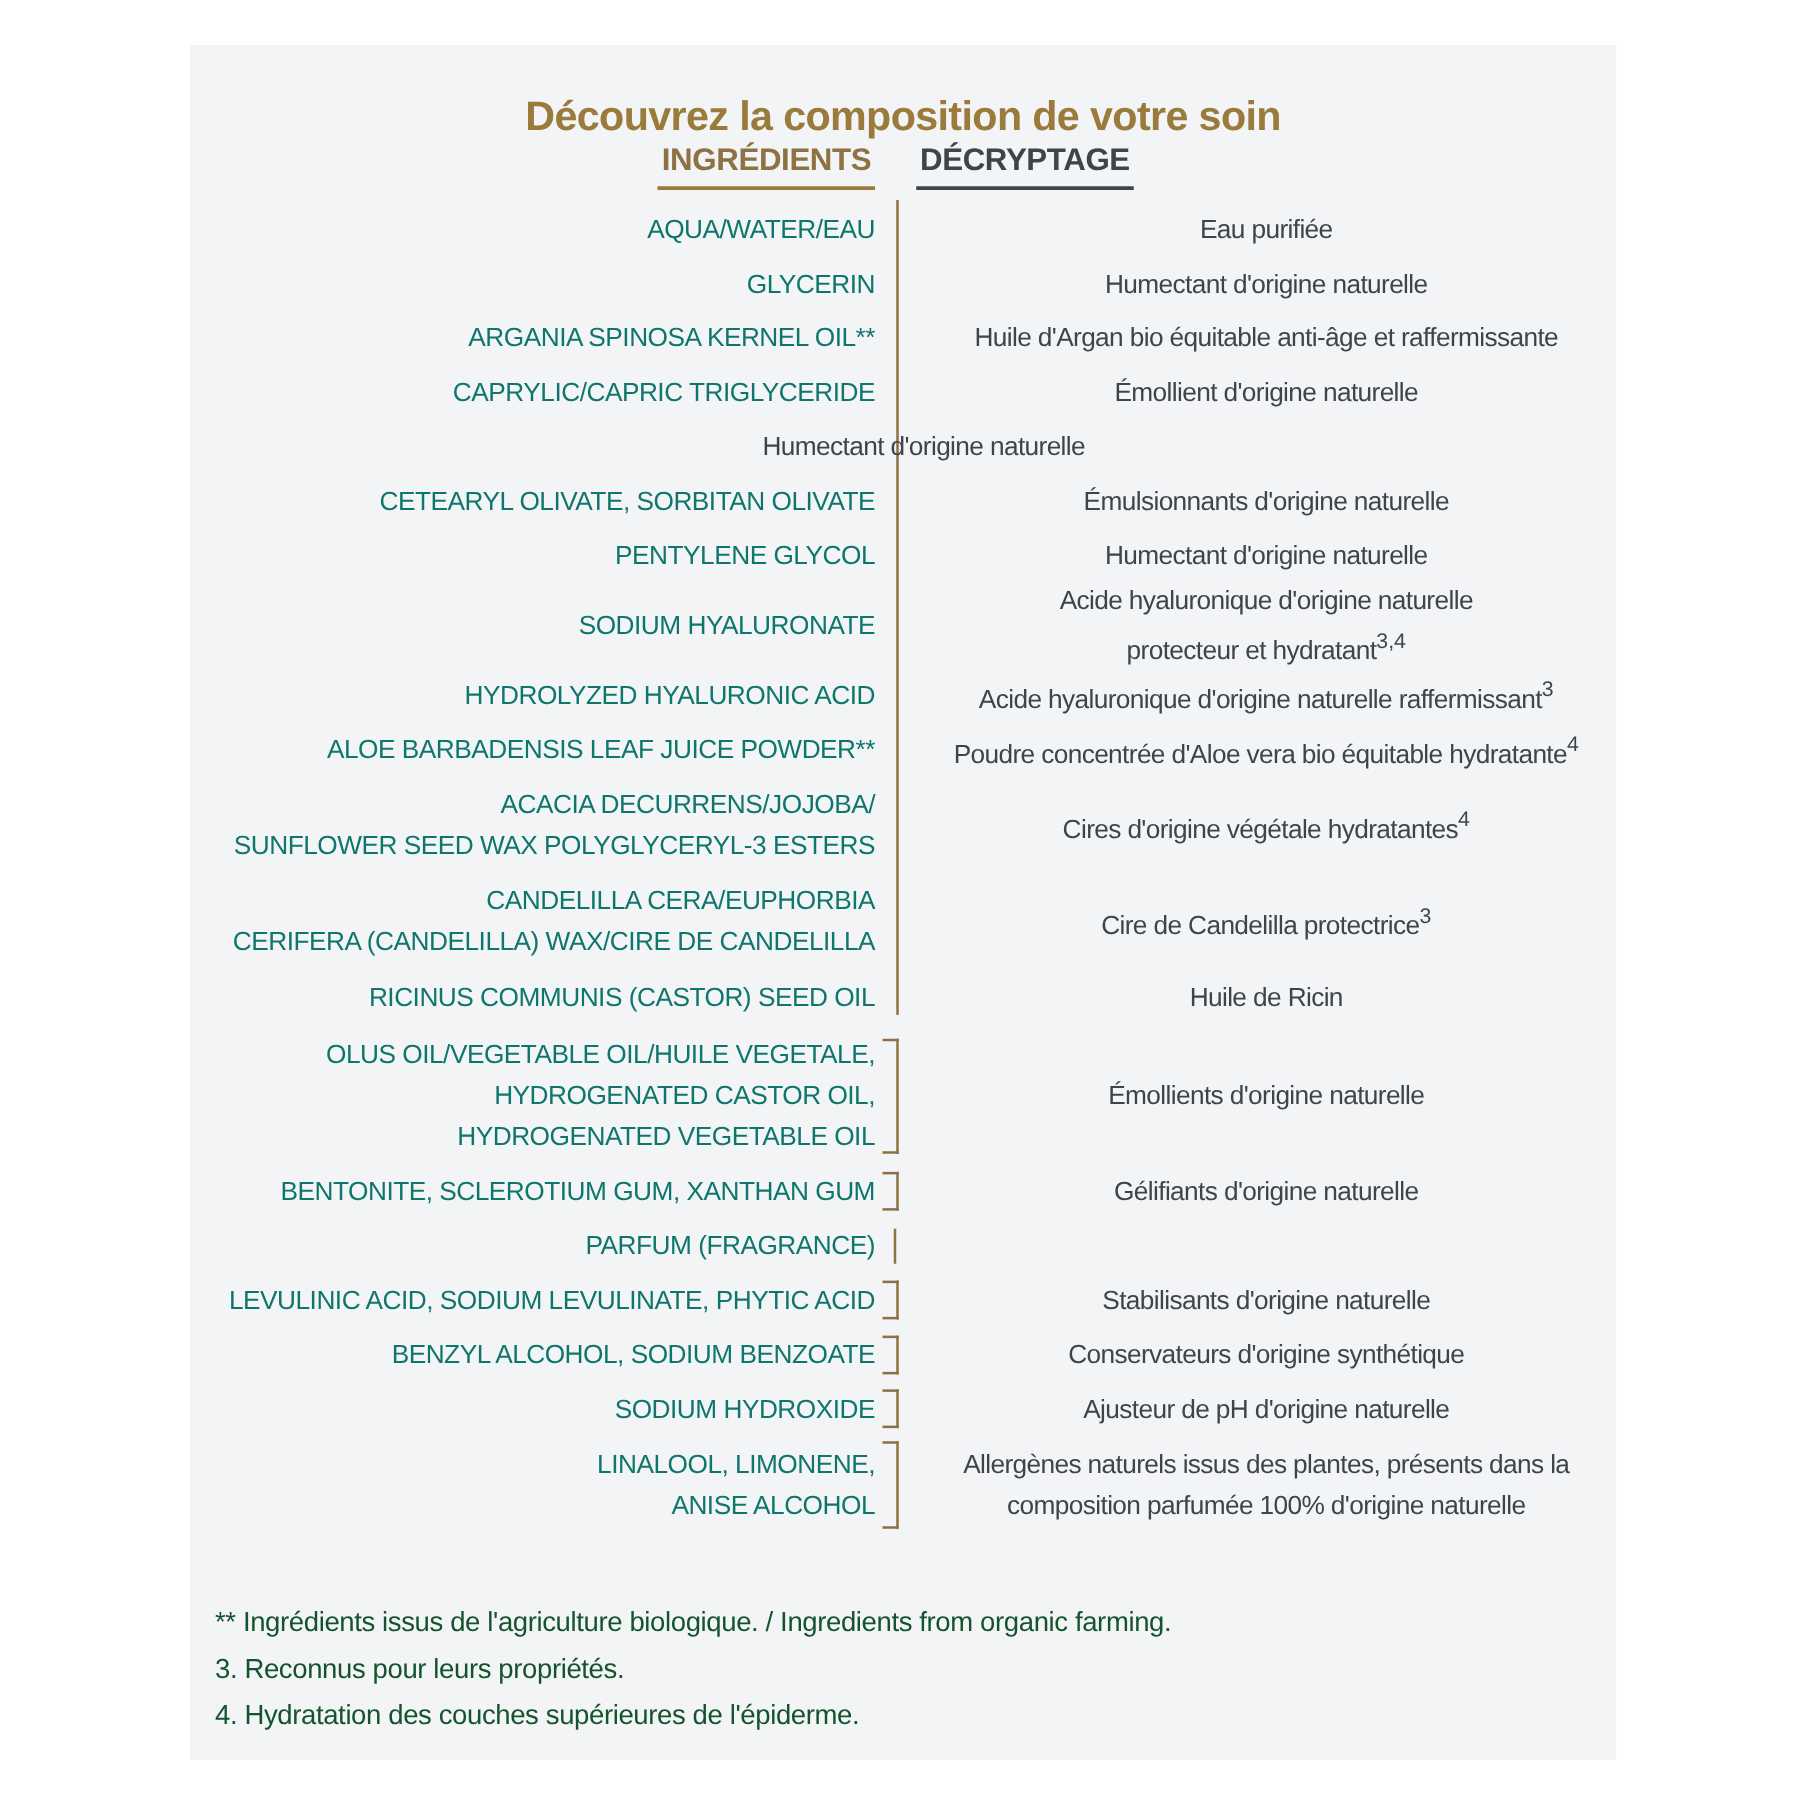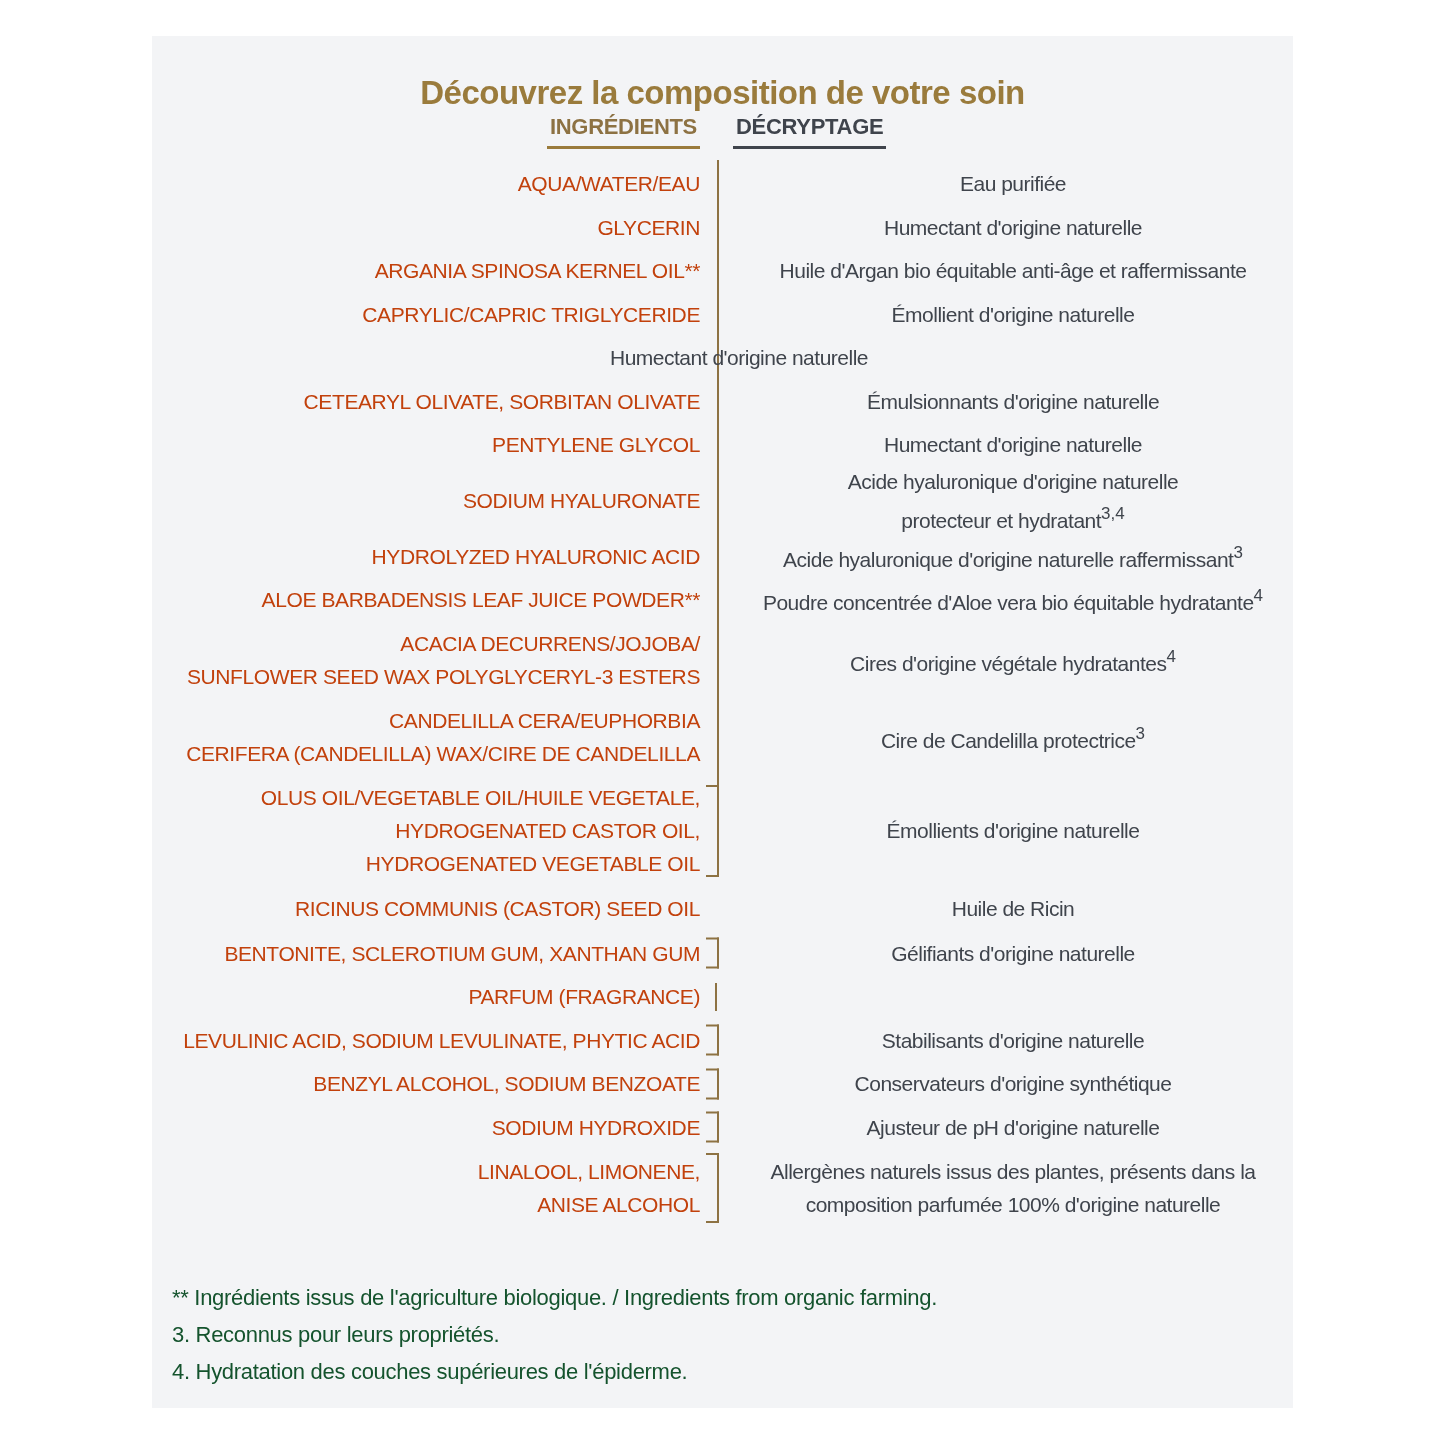--- a/index.html
+++ b/index.html
@@ -38,21 +38,21 @@
     left: 0;
     width: 100%;
     display: flex;
     align-items: flex-end;
   }
   .hdr-ing-cell { width: 548px; text-align: right; }
   .hdr-gap { width: 33px; }
   .hdr-desc-cell { flex: 1; text-align: left; }
   .hdr-label {
     display: inline-block;
-    font-size: 22px;
+    font-size: 25px;
     font-weight: bold;
     letter-spacing: -0.3px;
     padding: 0 3px 6px 3px;
   }
   .hdr-ing {
     color: #8d7243;
     border-bottom: 3px solid #9a7b3c;
   }
   .hdr-desc {
     color: #3f444c;
@@ -77,21 +77,21 @@
     align-items: center;
     height: 43.5px;
   }
   .row.h46 { height: 46px; }
   .row.h68 { height: 68px; }
   .row.h77 { height: 77px; }
   .row.h110 { height: 110px; }
   .ing {
     width: 548px;
     text-align: right;
-    color: #c2410c;
+    color: #0f766e;
     font-size: 21px;
     letter-spacing: -0.4px;
     white-space: pre-line;
     line-height: 33px;
   }
   .gutter {
     width: 33px;
     position: relative;
     align-self: stretch;
   }
@@ -231,34 +231,34 @@
       <div class="desc"><span>Cires d'origine végétale hydratantes</span><sup>4</sup></div>
     </div>
 
     <div class="row h77">
       <div class="ing">CANDELILLA CERA/EUPHORBIA
 CERIFERA (CANDELILLA) WAX/CIRE DE CANDELILLA</div>
       <div class="gutter"></div>
       <div class="desc"><span>Cire de Candelilla protectrice</span><sup>3</sup></div>
     </div>
 
+    <div class="row h46">
+      <div class="ing">RICINUS COMMUNIS (CASTOR) SEED OIL</div>
+      <div class="gutter"></div>
+      <div class="desc"><span>Huile de Ricin</span></div>
+    </div>
+
     <div class="row h110">
       <div class="ing">OLUS OIL/VEGETABLE OIL/HUILE VEGETALE,
 HYDROGENATED CASTOR OIL,
 HYDROGENATED VEGETABLE OIL</div>
       <div class="gutter">
           <span class="bracket lg"></span>
         </div>
       <div class="desc"><span>Émollients d'origine naturelle</span></div>
-    </div>
-
-    <div class="row h46">
-      <div class="ing">RICINUS COMMUNIS (CASTOR) SEED OIL</div>
-      <div class="gutter"></div>
-      <div class="desc"><span>Huile de Ricin</span></div>
     </div>
 
     <div class="row">
       <div class="ing">BENTONITE, SCLEROTIUM GUM, XANTHAN GUM</div>
       <div class="gutter">
           <span class="bracket"></span>
         </div>
       <div class="desc"><span>Gélifiants d'origine naturelle</span></div>
     </div>
 

